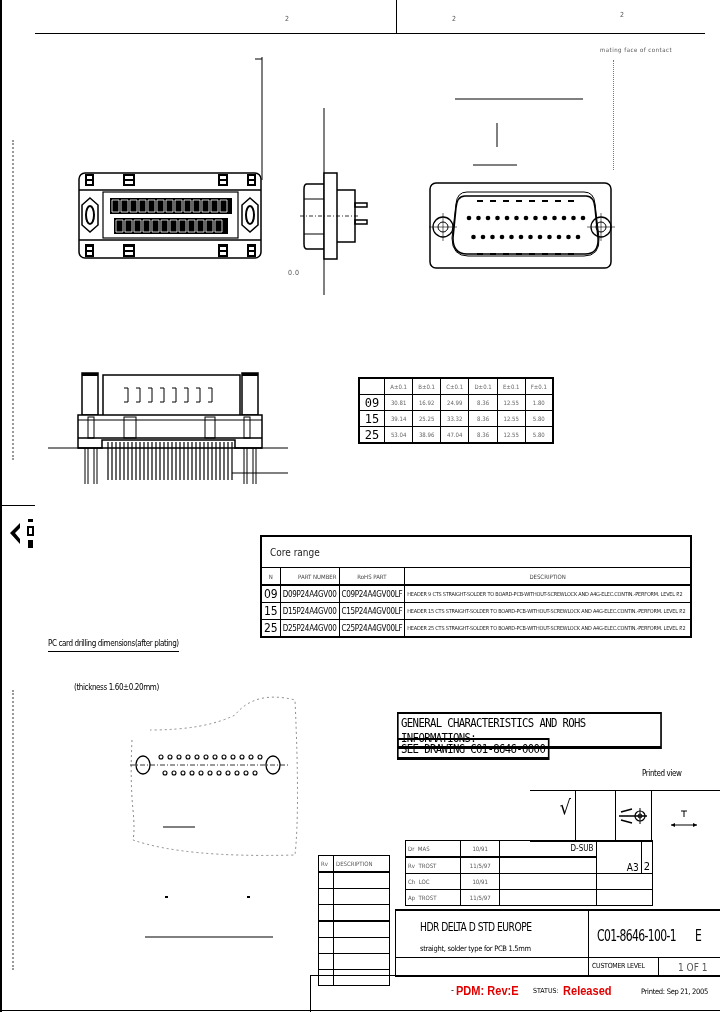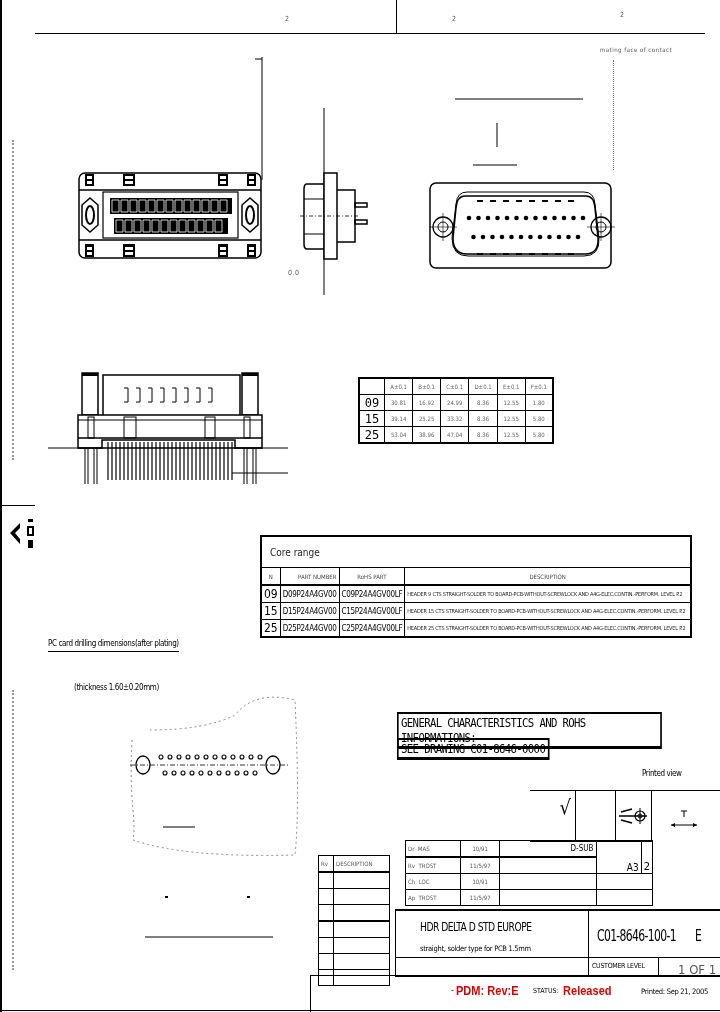--- a/index.html
+++ b/index.html
@@ -467,21 +467,21 @@
   <span class="txt" style="left:24px;top:34px;font-size:7.5px;letter-spacing:-0.3px;">straight, solder type for PCB 1.5mm</span>
 </div>
 <div class="abs" style="left:587px;top:909px;width:133px;height:48px;border-top:2px solid #000;">
   <span class="txt" style="left:10px;top:18px;font-size:15px;letter-spacing:-0.8px;transform:scaleX(0.8);transform-origin:left;">C01-8646-100-1</span>
   <span class="txt" style="left:108px;top:18px;font-size:15px;transform:scaleX(0.8);transform-origin:left;">E</span>
 </div>
 <div class="abs" style="left:395px;top:957px;width:325px;height:18px;border-top:1px solid #000;border-bottom:1px solid #000;border-left:1px solid #000;">
   <div class="abs" style="left:192px;top:0;width:1px;height:18px;background:#000;"></div>
   <div class="abs" style="left:262px;top:0;width:1px;height:18px;background:#000;"></div>
   <span class="txt" style="left:196px;top:5px;font-size:7px;letter-spacing:-0.3px;">CUSTOMER LEVEL</span>
-  <span class="txt" style="left:282px;top:5px;font-size:13px;color:#555;text-align:center;">1 OF 1</span>
+  <span class="txt" style="left:282px;top:5px;font-size:10px;color:#555;text-align:center;">1 OF 1</span>
 </div>
 
 <div class="abs" style="left:310px;top:975px;width:410px;height:37px;border-left:1px solid #000;border-top:1px solid #000;">
   <span class="txt" style="left:140px;top:10px;font-size:9px;">-</span>
   <span class="txt red" style="left:145px;top:8px;font-size:13px;transform:scaleX(0.85);transform-origin:left;">PDM: Rev:E</span>
   <span class="txt" style="left:222px;top:12px;font-size:7px;">STATUS:</span>
   <span class="txt red" style="left:252px;top:8px;font-size:13px;transform:scaleX(0.85);transform-origin:left;">Released</span>
   <span class="txt" style="left:330px;top:12px;font-size:7.5px;letter-spacing:-0.3px;">Printed: Sep 21, 2005</span>
 </div>
 <div class="line" style="left:0;top:1010px;width:720px;height:1px;"></div>

